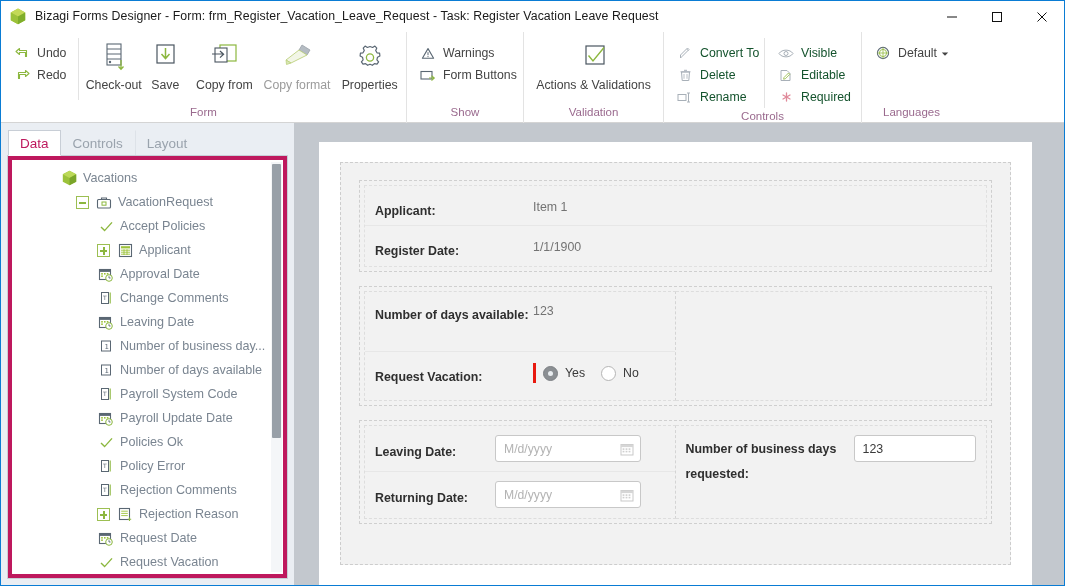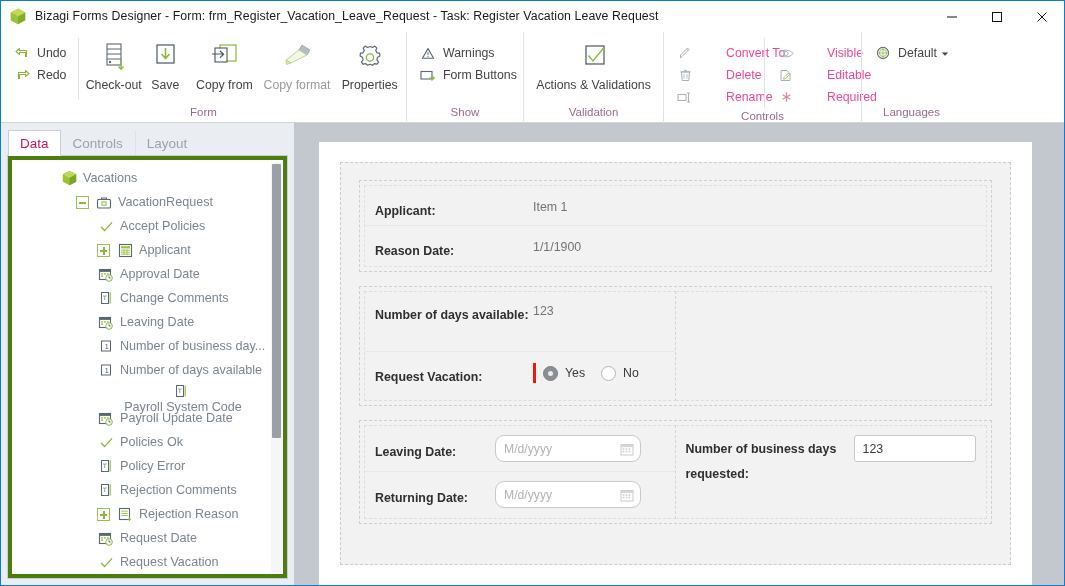--- a/index.html
+++ b/index.html
@@ -95,21 +95,21 @@
     font-size: 12.3px;
     color: #444;
     white-space: nowrap;
   }
   .cmd-small .ico {
     width: 18px; height: 16px;
     margin-right: 6px;
     display: flex; align-items: center; justify-content: center;
     flex: 0 0 18px;
   }
-  .cmd-small.disabled { color: #ec4899; gap: 26px; }
+  .cmd-small.disabled { color: #14532d; }
 
   
   .cmd-big {
     display: flex; flex-direction: column;
     align-items: center;
     width: 68px;
     padding-top: 2px;
     font-size: 12.3px;
     color: #444;
   }
@@ -160,21 +160,21 @@
     color: #be185d;
     background: #ffffff;
     border: 1px solid #c8ced6;
     border-bottom: 1px solid #ffffff;
     position: relative;
     z-index: 2;
   }
   .tab.sep { border-left: 1px solid #dde2e8; }
   .tabpanel {
     flex: 1 1 auto;
-    background: #4d7c0f;
+    background: #be185d;
     border: 1px solid #c8ced6;
     margin-top: -1px;
     position: relative;
     overflow: hidden;
   }
   .treewrap {
     position: absolute;
     left: 4px; top: 4px; right: 4px; bottom: 4px;
     background: #ffffff;
     overflow: hidden;
@@ -290,21 +290,21 @@
     padding-top: 14px;
     flex: 1 1 auto;
   }
 
   .dateinput {
     position: relative;
     width: 146px;
     height: 27px;
     margin-top: 9px;
     border: 1px solid #c8c8c8;
-    border-radius: 9px;
+    border-radius: 3px;
     background: #ffffff;
     display: flex;
     align-items: center;
     padding: 0 8px;
     font-size: 12.2px;
     color: #b3b3b3;
   }
   .dateinput .calico {
     position: absolute;
     right: 6px; top: 6px;
@@ -745,21 +745,21 @@
             <div class="tnode" style="padding-left:85px;">
               <span class="tico">
                 <svg width="14" height="14" viewBox="0 0 14 14">
                   <rect x="2.5" y="2" width="9" height="10" fill="none" stroke="#5a6773" stroke-width="1"></rect>
                   <text x="5.4" y="9.6" font-size="7" fill="#5a6773" font-family="DejaVu Sans">1</text>
                 </svg>
               </span>
               <span>Number of days available</span>
             </div>
 
-            <div class="tnode" style="padding-left:85px;flex-direction:column;">
+            <div class="tnode" style="padding-left:85px;">
               <span class="tico">
                 <svg width="14" height="14" viewBox="0 0 14 14">
                   <rect x="2.5" y="1.5" width="7" height="11" fill="none" stroke="#5a6773" stroke-width="1"></rect>
                   <text x="4" y="8.6" font-size="6" fill="#5a6773" font-family="DejaVu Sans">T</text>
                   <path d="M11.2 1.5 V12.5" stroke="#8cb73f" stroke-width="1.1" fill="none"></path>
                 </svg>
               </span>
               <span>Payroll System Code</span>
             </div>
 
@@ -867,21 +867,21 @@
       <div class="paper">
         <div class="formroot">
 
           <div class="section">
             <div class="col" style="border:1px dashed #e0e0e0;">
               <div class="fieldrow">
                 <div class="flabel">Applicant:</div>
                 <div class="fvalue">Item 1</div>
               </div>
               <div class="fieldrow last">
-                <div class="flabel">Reason Date:</div>
+                <div class="flabel">Register Date:</div>
                 <div class="fvalue">1/1/1900</div>
               </div>
             </div>
           </div>
 
           <div class="section">
             <div class="cols">
               <div class="col half left-half">
                 <div class="fieldrow" style="min-height:60px;">
                   <div class="flabel" style="padding-top:11px;">Number of days available:</div>

